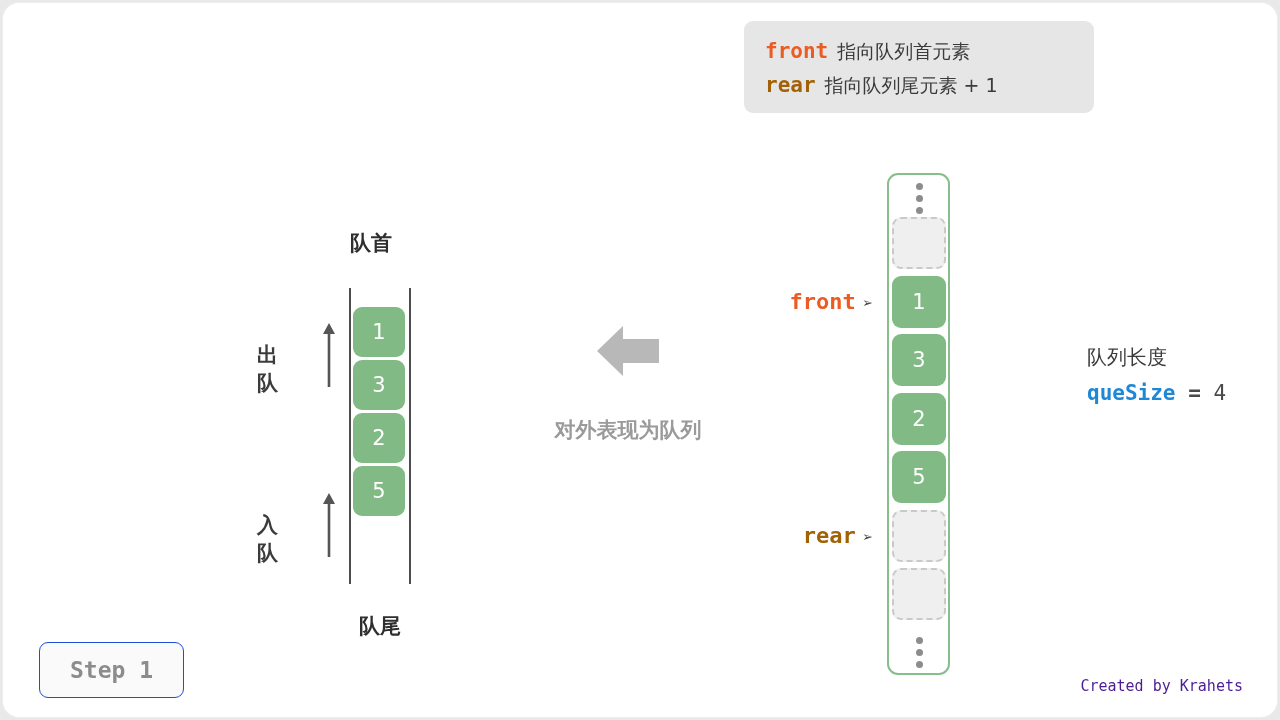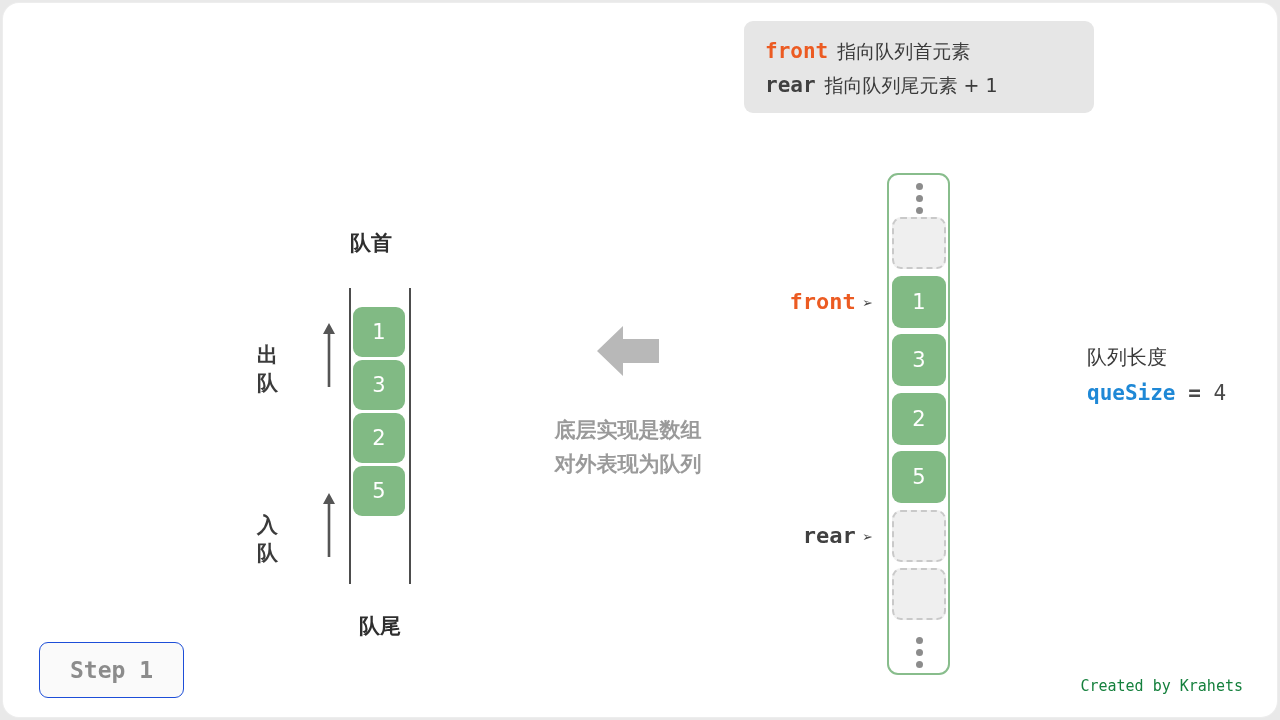--- a/index.html
+++ b/index.html
@@ -30,21 +30,21 @@
     height: 714px;
     background: #ffffff;
     border-radius: 16px;
     box-shadow: 0 0 0 1px #ededed;
   }
   .cjk {
     font-family: "DejaVu Sans", "Liberation Sans", sans-serif;
     font-weight: bold;
   }
   .c-front { color: #ec5b22; }
-  .c-rear  { color: #404040; }
+  .c-rear  { color: #a16207; }
   .c-size  { color: #1e88d6; }
 
   
   #legend {
     position: absolute;
     left: 741px;
     top: 18px;
     width: 350px;
     height: 92px;
     background: #e6e6e6;
@@ -266,21 +266,21 @@
   }
 
   #credit {
     position: absolute;
     left: 1020px;
     top: 674px;
     width: 220px;
     text-align: right;
     font-family: "DejaVu Sans Mono", "Liberation Mono", monospace;
     font-size: 15px;
-    color: #15803d;
+    color: #4c1d95;
   }
 </style>
 </head>
 <body>
 
 <div id="stage">
   <div id="card">
 
     <div id="legend">
       <div class="legend-row">
@@ -314,21 +314,20 @@
       <div class="cjk op-label" style="left:254px; top:508px;">入队</div>
       <svg class="arrow-up" style="left:317px; top:486px;" width="18" height="70" viewBox="0 0 18 70">
         <path d="M9 4 L15 15 L10.3 15 L10.3 68 L7.7 68 L7.7 15 L3 15 Z" fill="#555555"></path>
       </svg>
     </div>
 
     <svg id="big-arrow" viewBox="0 0 62 56">
       <path d="M0 28 L26 3 L26 16 L62 16 L62 40 L26 40 L26 53 Z" fill="#b8b8b8"></path>
     </svg>
     <div class="cjk" id="center-note">
-      <div>底层实现是数组</div>
       <div>对外表现为队列</div>
     </div>
 
     <div id="array-box"></div>
 
     <div class="dots" style="top:180px">
         <i></i>
         <i></i>
         <i></i>
       </div>

